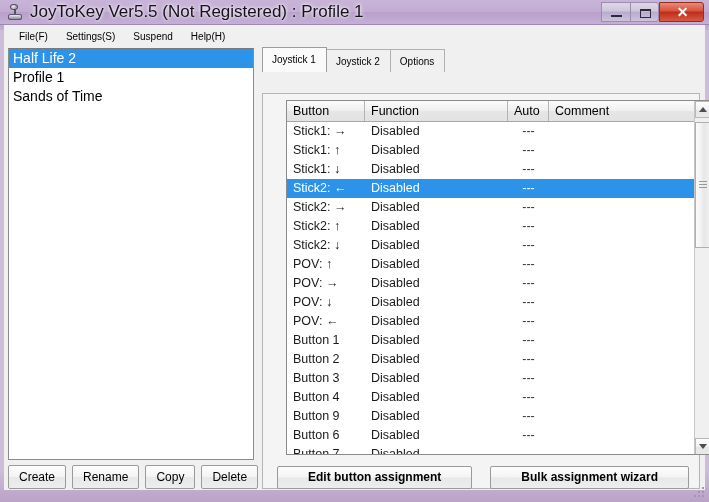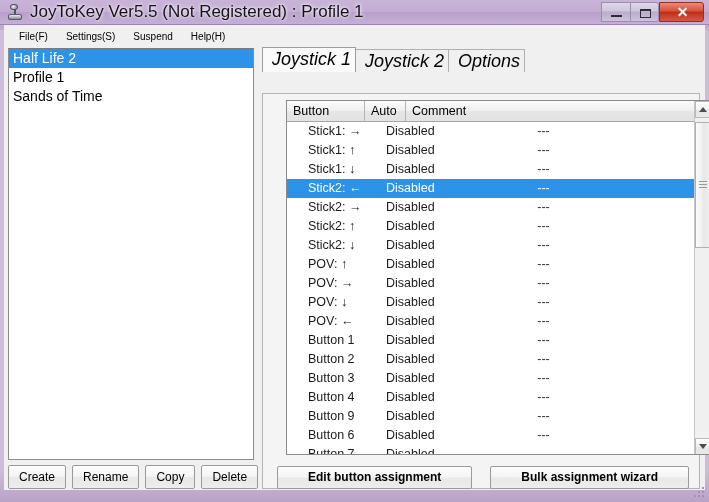--- a/index.html
+++ b/index.html
@@ -204,33 +204,32 @@
     width: 438px; height: 441px;
   }
   .tabs {
     position: absolute;
     left: 0; top: 0;
     display: flex;
     align-items: flex-end;
     height: 24px;
   }
   .tab {
-    font-size: 18px;
+    font-size: 10px;
     color: #000;
-    padding: 3px 4px 3px 9px;
+    padding: 3px 10px 3px 9px;
     height: 23px;
     box-sizing: border-box;
     line-height: 17px;
     background: #f0f0f0;
     border: 1px solid #b0b0b0;
     border-bottom: none;
     margin-right: -1px;
     cursor: default;
     white-space: nowrap;
-    font-style: italic;
   }
   .tab.active {
     background: #fafafa;
     border-color: #9c9c9c;
     height: 25px;
     position: relative;
     z-index: 3;
     font-weight: normal;
   }
 
@@ -281,21 +280,20 @@
   #grid-rows {
     position: relative;
     height: 333px;
     overflow: hidden;
   }
   .grow {
     display: flex;
     height: 19px;
     box-sizing: border-box;
     cursor: default;
-    justify-content: flex-end;
   }
   .grow.selected { background: #2c93e8; }
   .grow.selected .cell { color: #ffffff; }
   .cell {
     font-size: 12.5px;
     color: #1a1a1a;
     line-height: 19px;
     padding-left: 6px;
     box-sizing: border-box;
     white-space: nowrap;
@@ -431,20 +429,21 @@
         <div class="tab active">Joystick 1</div>
         <div class="tab">Joystick 2</div>
         <div class="tab">Options</div>
       </div>
 
       <div id="tab-body">
 
         <div id="grid-wrap">
           <div id="grid-header">
             <div class="hcell col-button">Button</div>
+            <div class="hcell col-function">Function</div>
             <div class="hcell col-auto">Auto</div>
             <div class="hcell col-comment">Comment</div>
           </div>
           <div id="grid-rows">
               <div class="grow">
                 <div class="cell col-button">Stick1: →</div>
                 <div class="cell col-function">Disabled</div>
                 <div class="cell col-auto">---</div>
                 <div class="cell col-comment"></div>
               </div>

